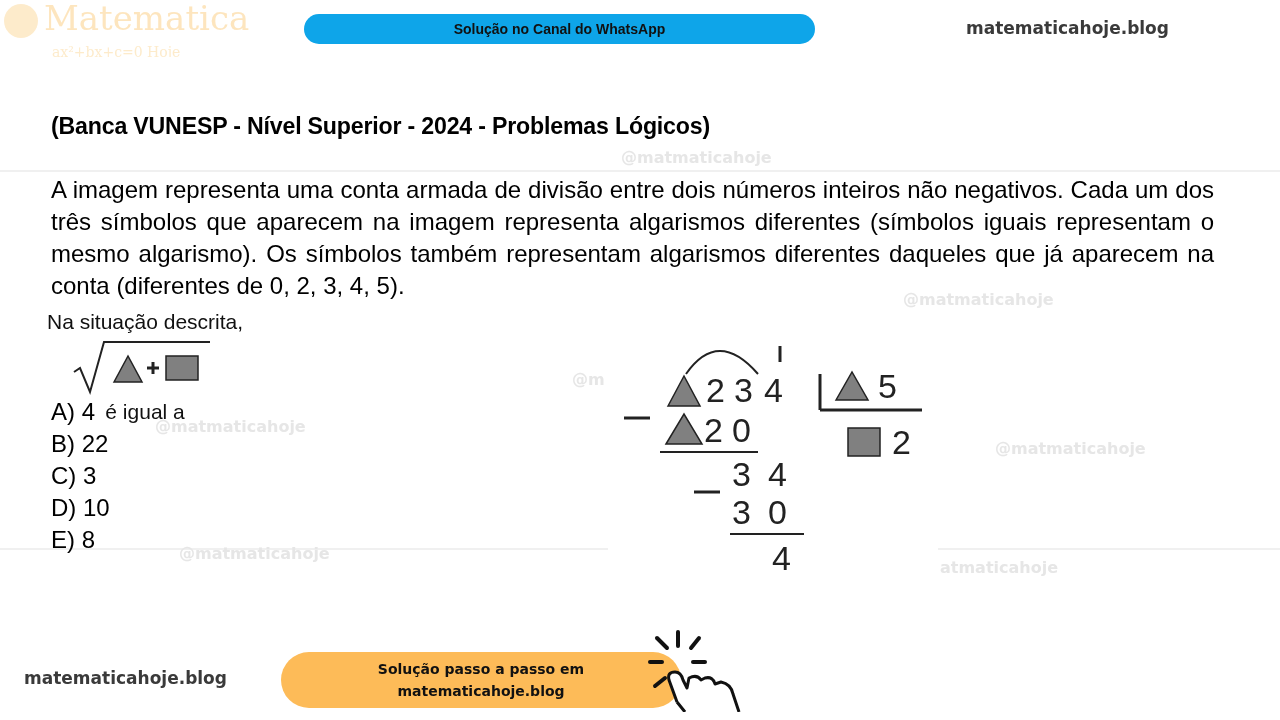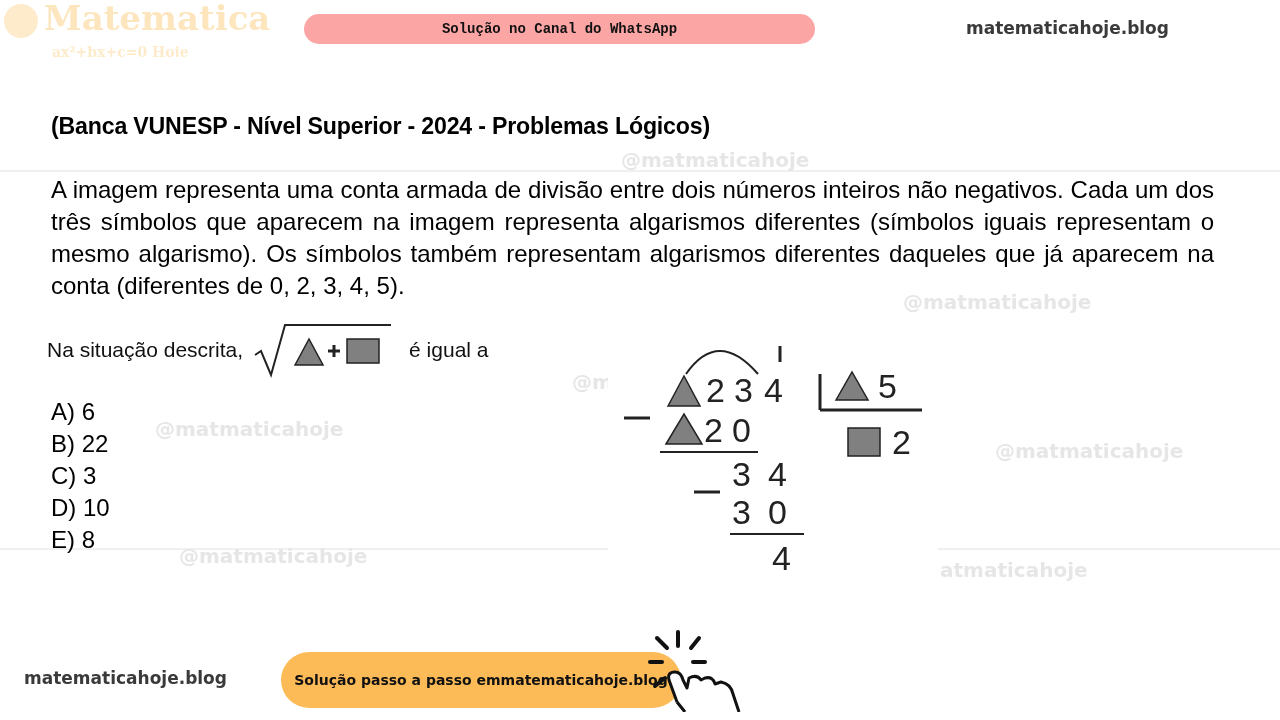--- a/index.html
+++ b/index.html
@@ -3,66 +3,66 @@
 <meta charset="utf-8">
 <style>
   html, body { margin:0; padding:0; }
   body {
     width:1280px; height:720px; position:relative; overflow:hidden;
     background:#ffffff; font-family:"Liberation Sans", sans-serif; color:#000;
   }
   .abs { position:absolute; }
   .logo {
     left:8px; top:0px; width:250px; height:50px;
-    color:#fde3b8; font-family:"DejaVu Serif", serif; font-weight:bold;
+    color:#fde3b8; font-family:"DejaVu Serif", serif; font-weight:normal;
     font-size:34px; line-height:40px; opacity:0.9;
   }
   .logo-circle {
     position:absolute; left:-4px; top:4px; width:34px; height:34px;
     border-radius:50%; background:#fde9c6;
   }
   .logo-text { position:absolute; left:36px; top:-2px; letter-spacing:0px; }
   .logo-sub {
     position:absolute; left:44px; top:45px; font-size:14px; line-height:14px;
     color:#fde9c6; font-family:"DejaVu Serif", serif; overflow:hidden; height:12px;
   }
   .pill-top {
     left:304px; top:14px; width:511px; height:30px; border-radius:15px;
-    background:#fca5a5; display:flex; align-items:center; justify-content:center;
-    font-family:Liberation Mono, monospace; font-weight:bold; font-size:14px; color:#111;
+    background:#0ea5e9; display:flex; align-items:center; justify-content:center;
+    font-family:Liberation Sans, sans-serif; font-weight:bold; font-size:14px; color:#111;
   }
   .site-top {
     left:966px; top:18px; font-family:"DejaVu Sans", sans-serif; font-weight:bold;
     font-size:17px; color:#3a3a3a;
   }
   .title {
     left:51px; top:112px; font-weight:bold; font-size:24px; letter-spacing:-0.2px;
     transform:scaleX(0.965); transform-origin:left;
   }
   .paragraph {
     left:51px; top:174px; width:1163px; font-size:24px; line-height:32px;
     text-align:justify; text-align-last:left;
   }
   .question {
     left:47px; top:310px; height:80px; display:flex; align-items:center;
-    font-size:21px; color:#111;
+    font-size:21px; color:#111;flex-direction:column;
   }
   .sqrt-box { position:relative; width:150px; height:66px; margin:0 8px 0 8px; }
   .options { left:51px; top:396px; font-size:24px; line-height:32px; }
   .division {
     left:608px; top:328px; width:330px; height:256px; background:#fff;
   }
   .watermark {
     position:absolute; color:#e6e6e6; font-family:"DejaVu Sans", sans-serif;
-    font-weight:bold; font-size:20px; white-space:nowrap;
+    font-weight:bold; font-size:16px; white-space:nowrap;
   }
   .hline { position:absolute; height:2px; background:#f0f0f0; }
   .pill-bottom {
     left:281px; top:652px; width:400px; height:56px; border-radius:28px;
-    background:#fdbb58; display:flex; flex-direction:row; align-items:center;
+    background:#fdbb58; display:flex; flex-direction:column; align-items:center;
     justify-content:center; font-family:"DejaVu Sans", sans-serif; font-weight:bold;
     font-size:14px; line-height:22px; color:#111;
   }
   .site-bottom {
     left:24px; top:668px; font-family:"DejaVu Sans", sans-serif; font-weight:bold;
     font-size:17px; color:#3a3a3a;
   }
   .hand { left:645px; top:628px; width:100px; height:84px; }
 </style>
 </head>
@@ -102,21 +102,21 @@
       <polygon points="44,48 58,22 72,48" fill="#808080" stroke="#222" stroke-width="1.5"></polygon>
       <line x1="77" y1="34" x2="89" y2="34" stroke="#222" stroke-width="3"></line>
       <line x1="83" y1="28" x2="83" y2="40" stroke="#222" stroke-width="3"></line>
       <rect x="96" y="22" width="32" height="24" fill="#808080" stroke="#222" stroke-width="1.5"></rect>
     </svg>
   </div>
   <span>é igual a</span>
 </div>
 
 <div class="abs options">
-  <div>A) 6</div>
+  <div>A) 4</div>
   <div>B) 22</div>
   <div>C) 3</div>
   <div>D) 10</div>
   <div>E) 8</div>
 </div>
 
 <div class="abs division">
   <svg width="330" height="256" viewBox="0 0 330 256" font-family="Liberation Sans, sans-serif" font-size="34" fill="#222">
 
     <path d="M 78 46 Q 110 0 150 46" fill="none" stroke="#222" stroke-width="2"></path>

